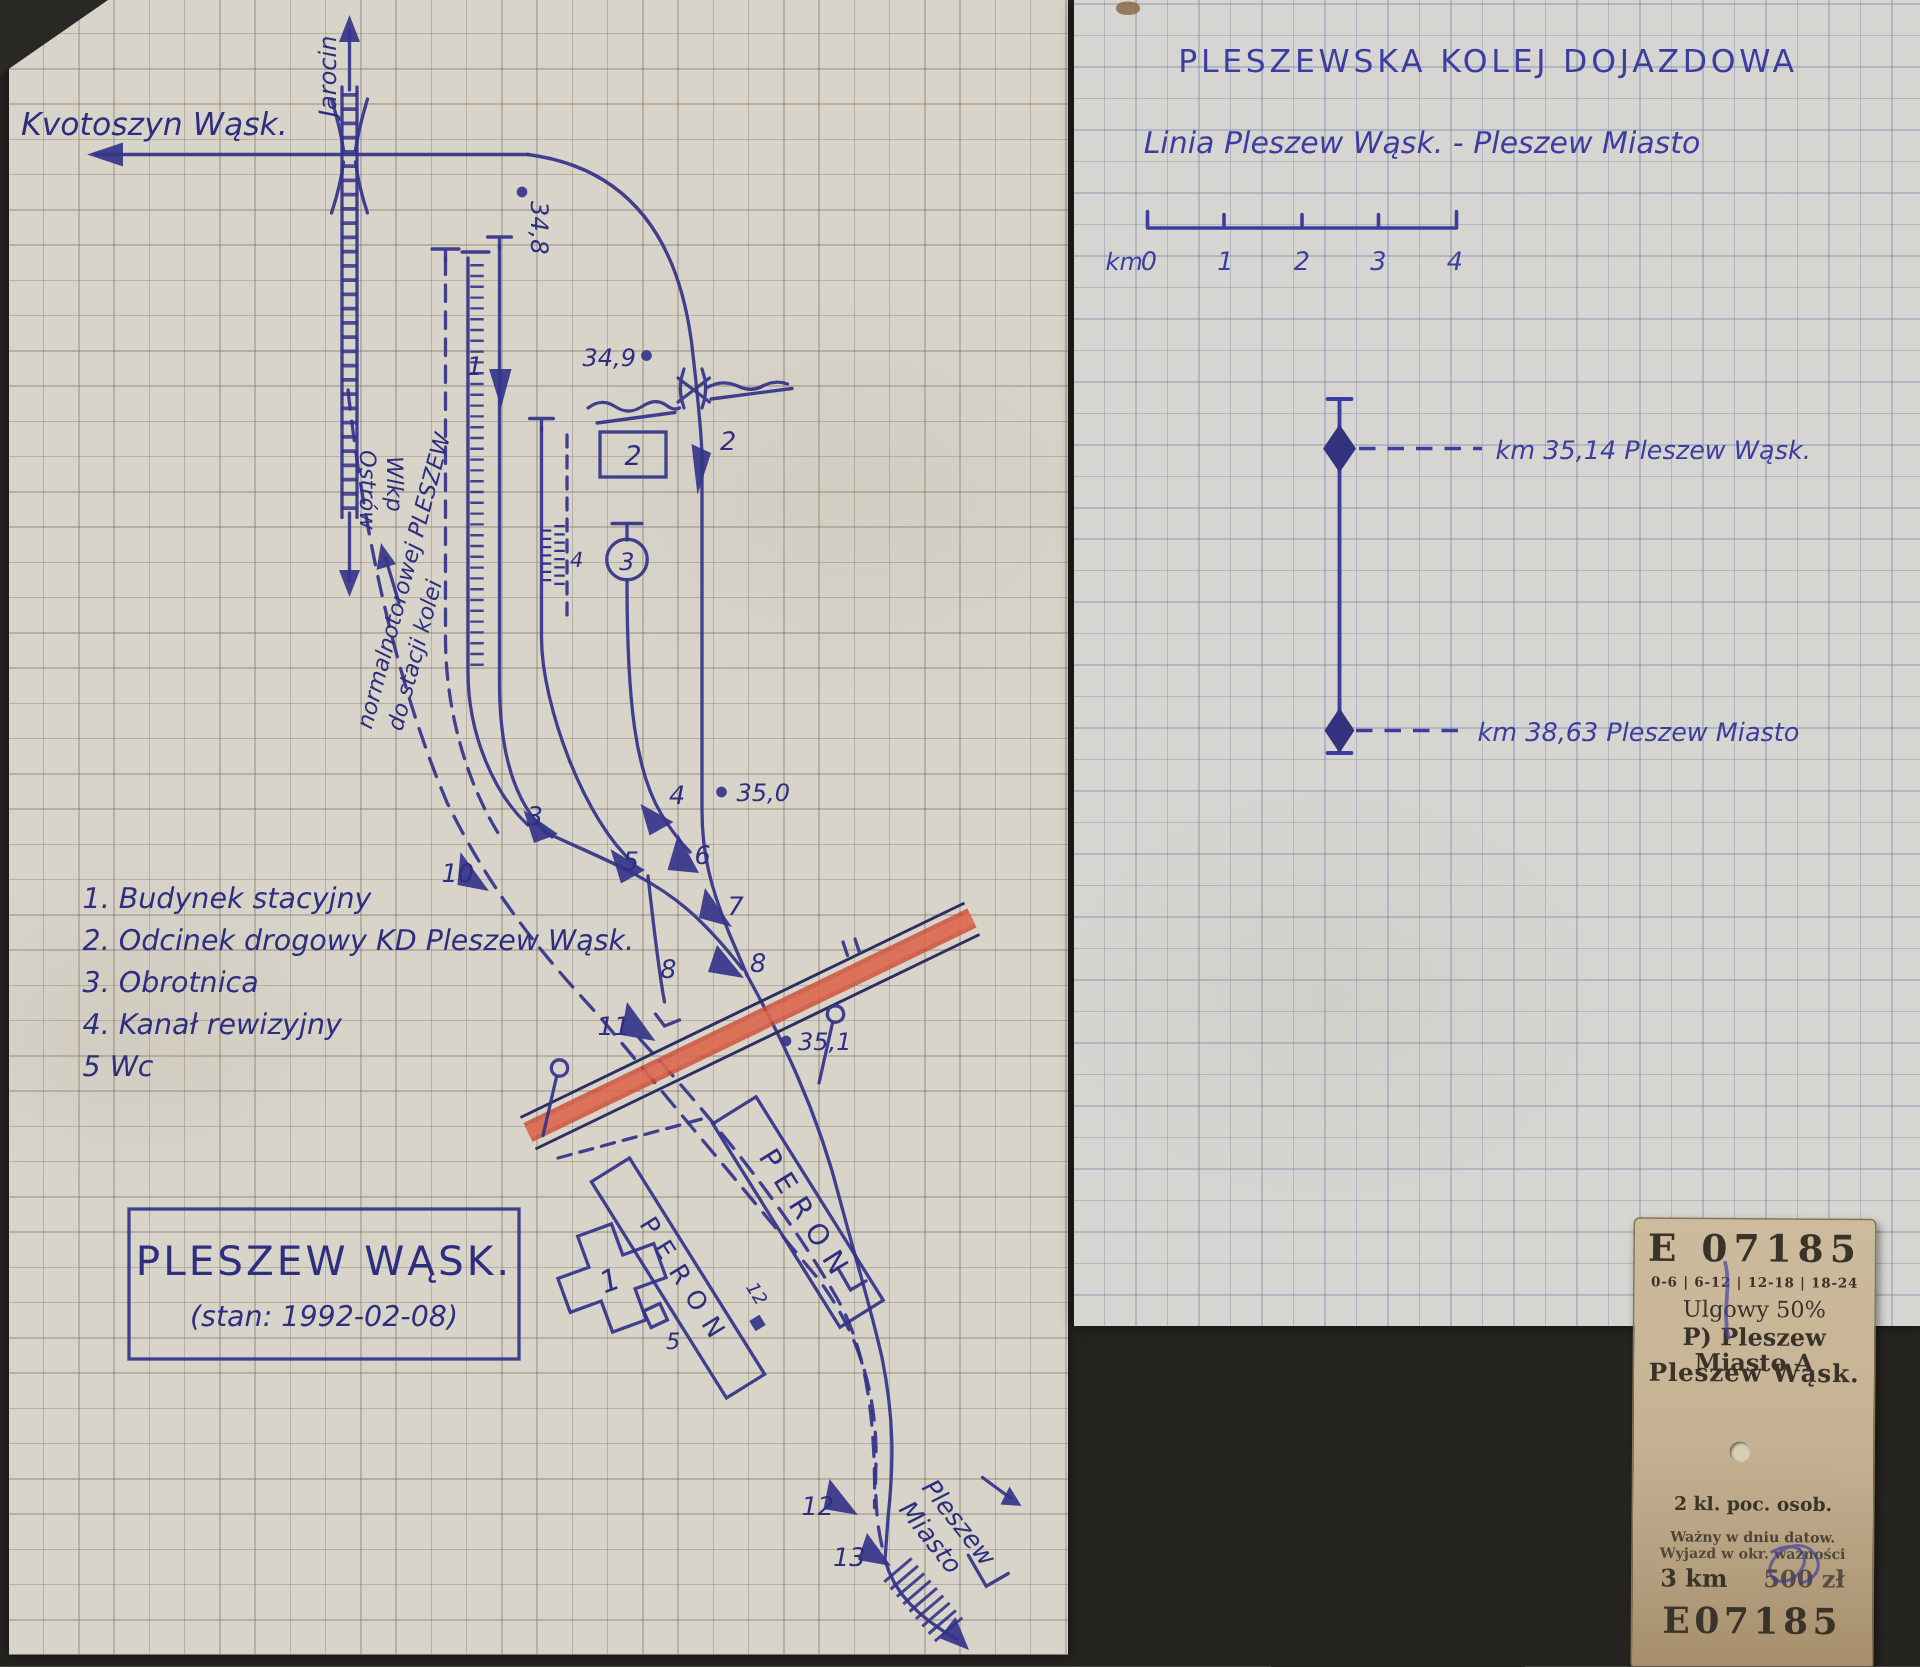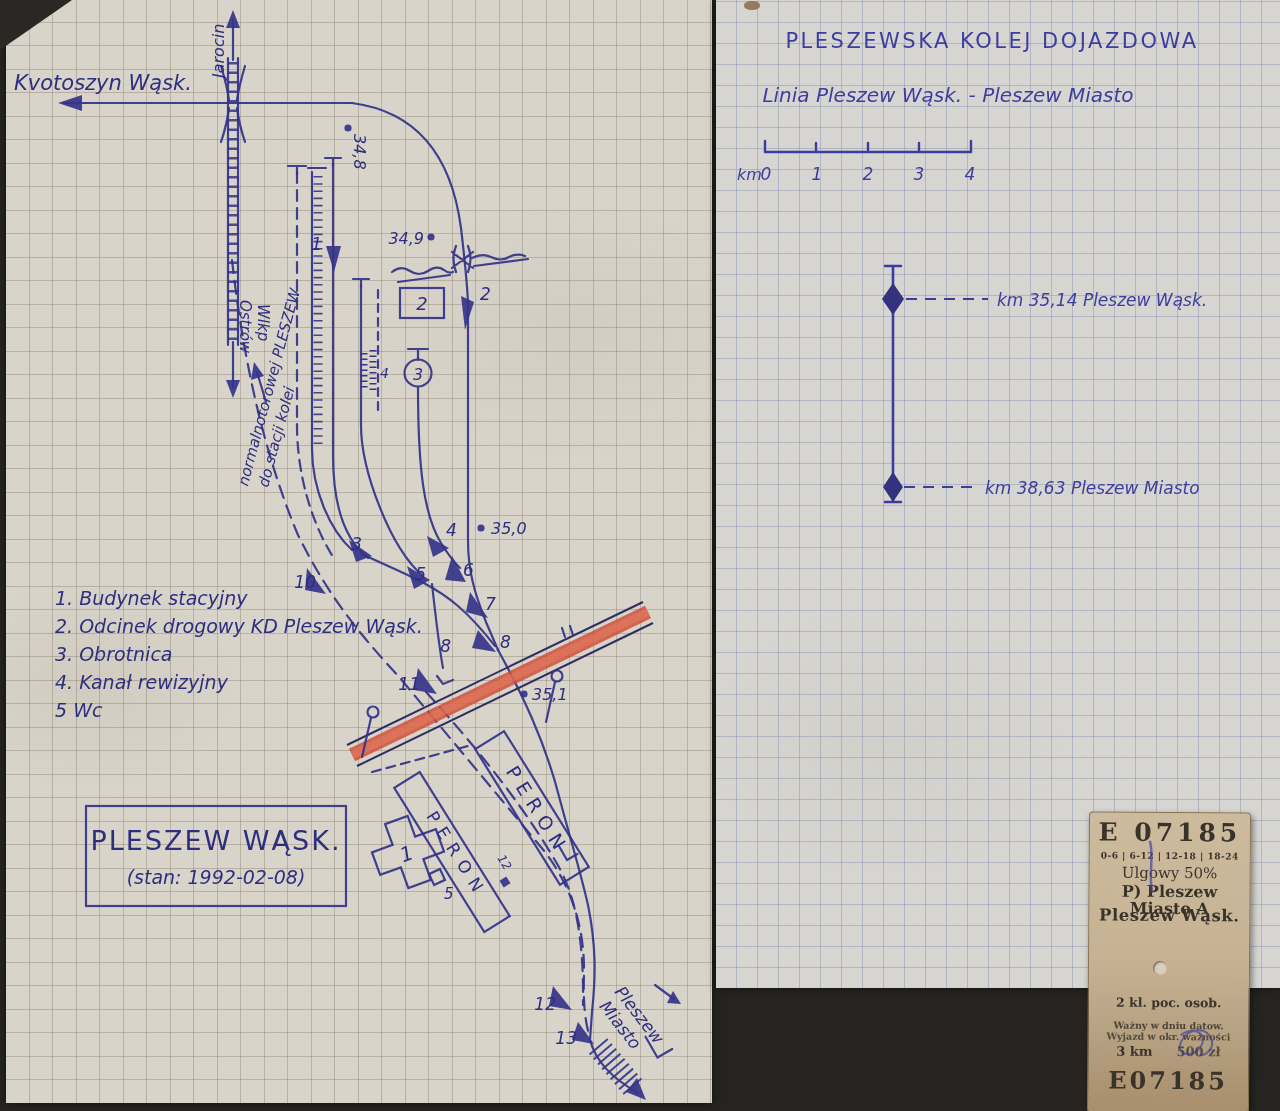--- a/index.html
+++ b/index.html
@@ -5,21 +5,21 @@
   html,body{margin:0;padding:0;background:#262420;}
   #stage{position:relative;width:1280px;height:1111px;overflow:hidden;background:#262420;
          font-family:"DejaVu Sans",sans-serif;}
   .page{position:absolute;top:0;box-shadow:0 0 8px rgba(0,0,0,.55);}
   #page-left{left:6px;width:706px;height:1103px;background-color:#d8d4ca;
     background-image:
       radial-gradient(220px 160px at 12% 62%, rgba(150,130,100,.10), transparent 70%),
       radial-gradient(300px 200px at 80% 30%, rgba(150,135,110,.09), transparent 70%),
       repeating-linear-gradient(0deg, transparent 0 22.5px, rgba(125,112,95,.36) 22.5px 23.5px),
       repeating-linear-gradient(90deg, transparent 0 22.5px, rgba(125,112,95,.36) 22.5px 23.5px);}
-  #page-right{left:716px;width:564px;height:988px;background-color:#d6d5d1;
+  #page-right{left:716px;width:564px;height:884px;background-color:#d6d5d1;
     background-image:
       radial-gradient(260px 200px at 30% 75%, rgba(150,140,120,.08), transparent 70%),
       repeating-linear-gradient(0deg, transparent 0 20px, rgba(105,125,160,.34) 20px 21px),
       repeating-linear-gradient(90deg, transparent 0 20px, rgba(105,125,160,.34) 20px 21px);}
   svg{position:absolute;left:0;top:0;}
   .ln{stroke:#34348a;fill:none;stroke-width:2.2;stroke-linecap:round;opacity:.93}
   .fillink{fill:#34348a;stroke:none;opacity:.92}
   .htxt{font-family:"DejaVu Sans",sans-serif;fill:#2e2e80;}
   .it{font-style:italic;}
   .rtxt{fill:#3d3da0;}
@@ -37,21 +37,21 @@
   .t-serial-top{top:7px;font-size:25px;font-weight:bold;letter-spacing:4px;}
   .t-bands{top:39px;font-size:9px;font-weight:bold;letter-spacing:.5px;}
   .t-discount{top:53px;font-size:15px;font-weight:normal;}
   .t-from{top:71px;font-size:16px;font-weight:bold;}
   .t-station{top:94px;font-size:16.5px;font-weight:bold;letter-spacing:.5px;}
   .t-hole{top:148px;left:64px !important;width:14px !important;height:14px;border-radius:50%;
     background:#d9cfb9;box-shadow:inset 1px 1px 2px rgba(60,45,25,.7);}
   .t-class{top:183px;font-size:12.5px;font-weight:bold;}
   .t-valid1{top:208px;font-size:9.5px;font-weight:bold;opacity:.85;}
   .t-valid2{top:219px;font-size:9.5px;font-weight:bold;opacity:.8;}
-  .t-row{top:232px;font-size:13px;font-weight:bold;}
+  .t-row{top:232px;font-size:16px;font-weight:bold;}
   .t-row span{padding:0 12px;}
   .t-price{opacity:.75;}
   .t-serial-bot{top:255px;font-size:24px;font-weight:bold;letter-spacing:3px;}
 </style>
 </head>
 <body>
 
 <div id="stage">
 
   <div id="page-left" class="page">

